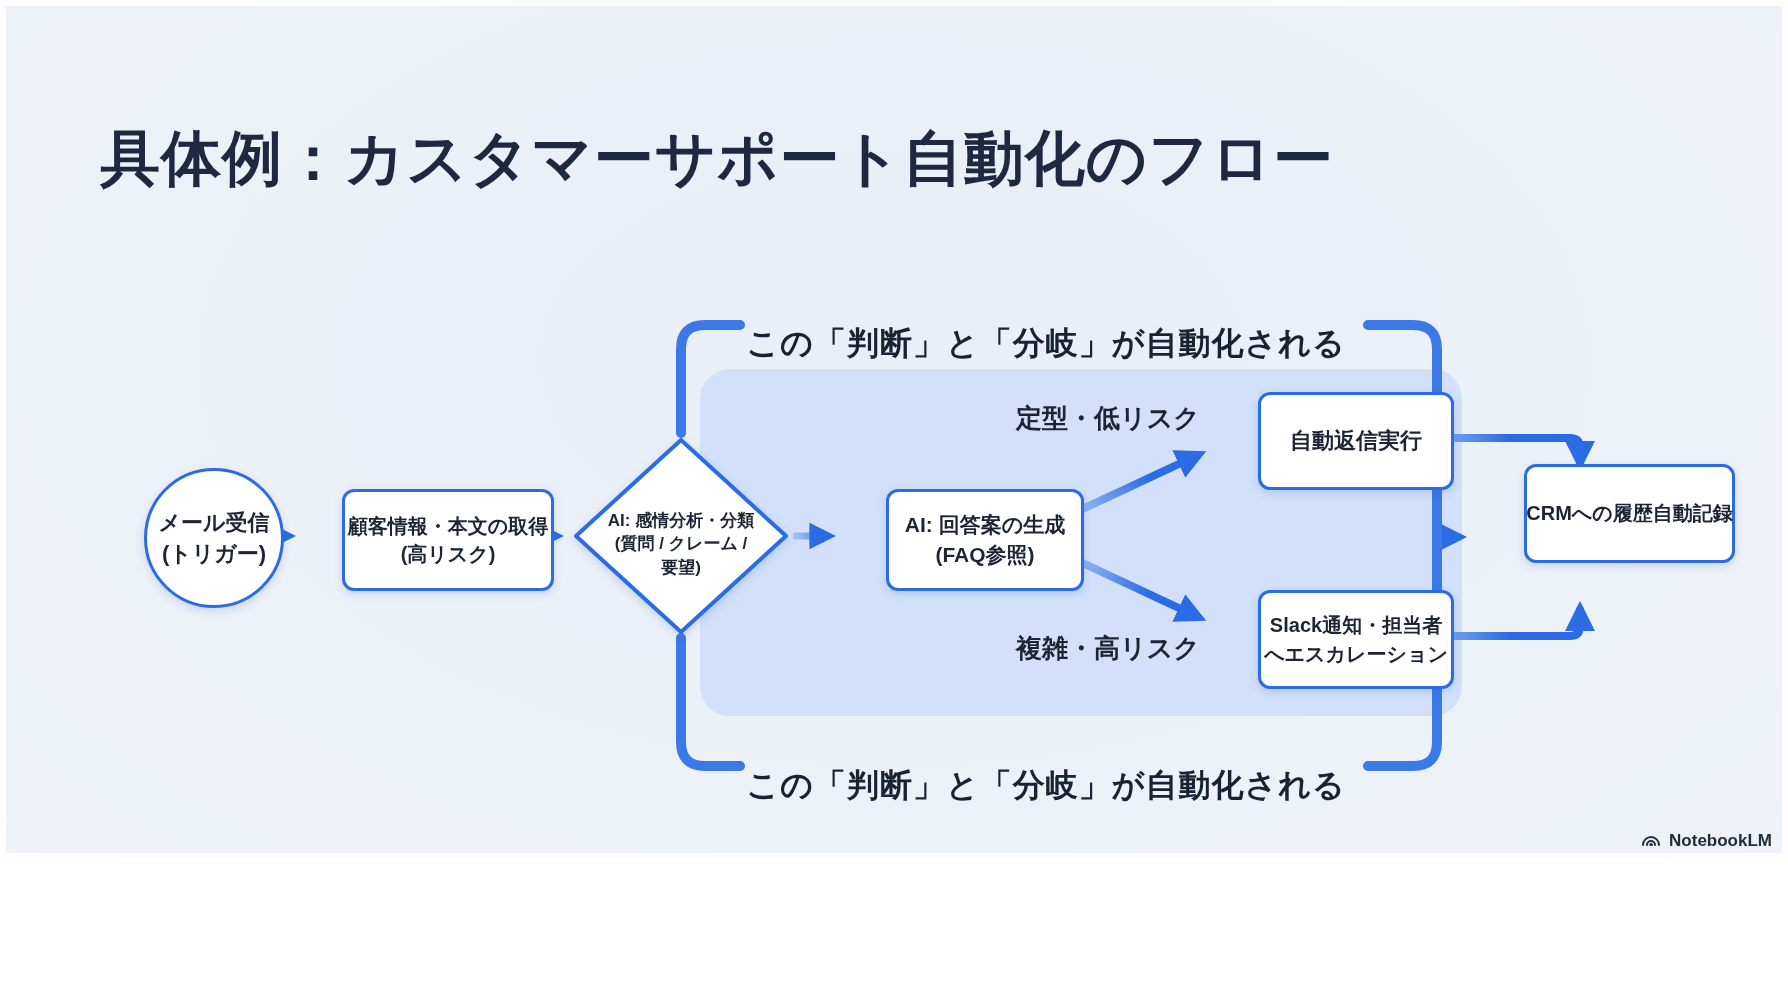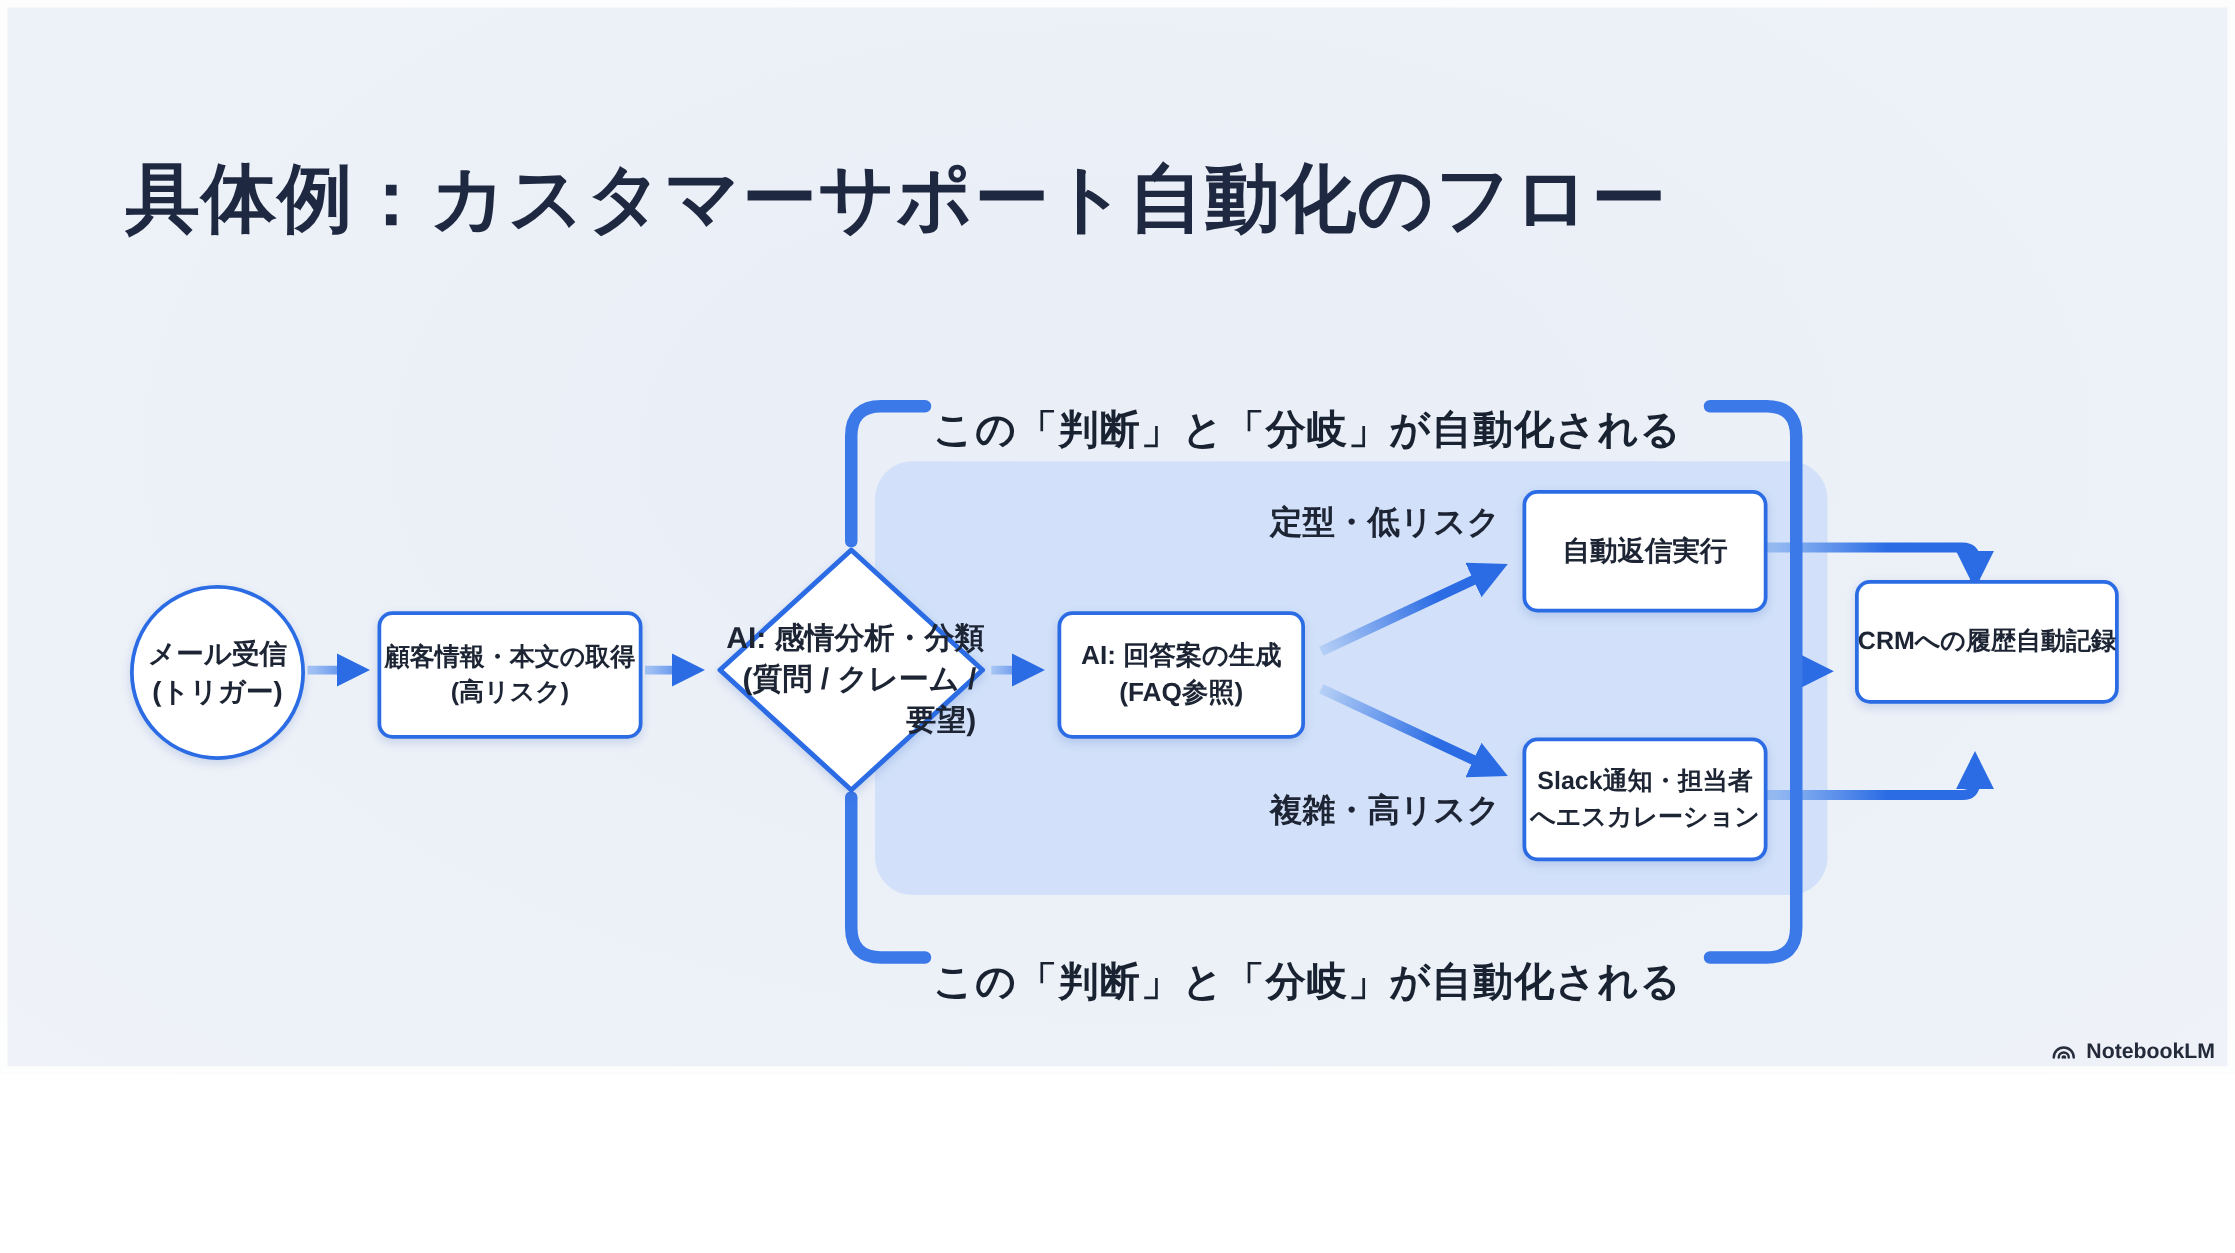--- a/index.html
+++ b/index.html
@@ -18,48 +18,48 @@
     position:absolute;left:700px;top:369px;width:762px;height:347px;
     background:#d2e1f9;border-radius:30px;z-index:0;
   }
   svg.wires{position:absolute;left:0;top:0;z-index:1;pointer-events:none;}
   .node{
     position:absolute;z-index:2;background:#ffffff;
     border:3px solid #2b6ce4;border-radius:12px;
     display:flex;flex-direction:column;align-items:center;justify-content:center;
     text-align:left;font-weight:700;color:#1d2534;line-height:1.42;
     box-shadow:0 3px 8px rgba(45,90,180,0.18);
-    font-size:20px;white-space:nowrap;
+    font-size:20px;white-space:nowrap;margin-left:40px;
   }
   .n-trigger{left:104px;top:468px;width:134px;height:134px;border-radius:50%;font-size:22px;}
   .n-input{left:302px;top:489px;width:206px;height:96px;}
   .n-generate{left:846px;top:489px;width:192px;height:96px;font-size:21px;}
   .n-autoreply{left:1218px;top:392px;width:190px;height:92px;font-size:22px;}
   .n-escalate{left:1218px;top:590px;width:190px;height:93px;}
   .n-crm{left:1484px;top:464px;width:205px;height:93px;}
   .diamond-text{
     position:absolute;left:681px;top:544px;transform:translate(-50%,-50%);
-    z-index:2;width:200px;text-align:right;font-size:24px;font-weight:700;
+    z-index:2;width:200px;text-align:center;font-size:17px;font-weight:700;
     color:#1d2534;line-height:1.38;white-space:nowrap;
   }
   .branch-label{
     position:absolute;z-index:2;transform:translate(-50%,-50%);
     font-size:26px;font-weight:700;color:#1d2534;white-space:nowrap;
   }
   .lbl-low{left:1108px;top:418px;}
   .lbl-high{left:1108px;top:648px;}
   .callout{
     position:absolute;z-index:2;transform:translate(-50%,-50%);
     font-size:32px;font-weight:800;color:#192231;white-space:nowrap;letter-spacing:1px;margin-top:20px;
   }
   .co-top{left:1046px;top:324px;}
   .co-bottom{left:1046px;top:766px;}
   .footer{
     position:absolute;right:16px;bottom:8px;z-index:2;
-    display:flex;align-items:center;gap:7px;
+    display:flex;gap:7px;
     font-size:17px;font-weight:700;color:#232b3a;
   }
 </style>
 </head>
 <body>
 
 <div class="slide">
 
   <h1 class="title">具体例：カスタマーサポート自動化のフロー</h1>
 

